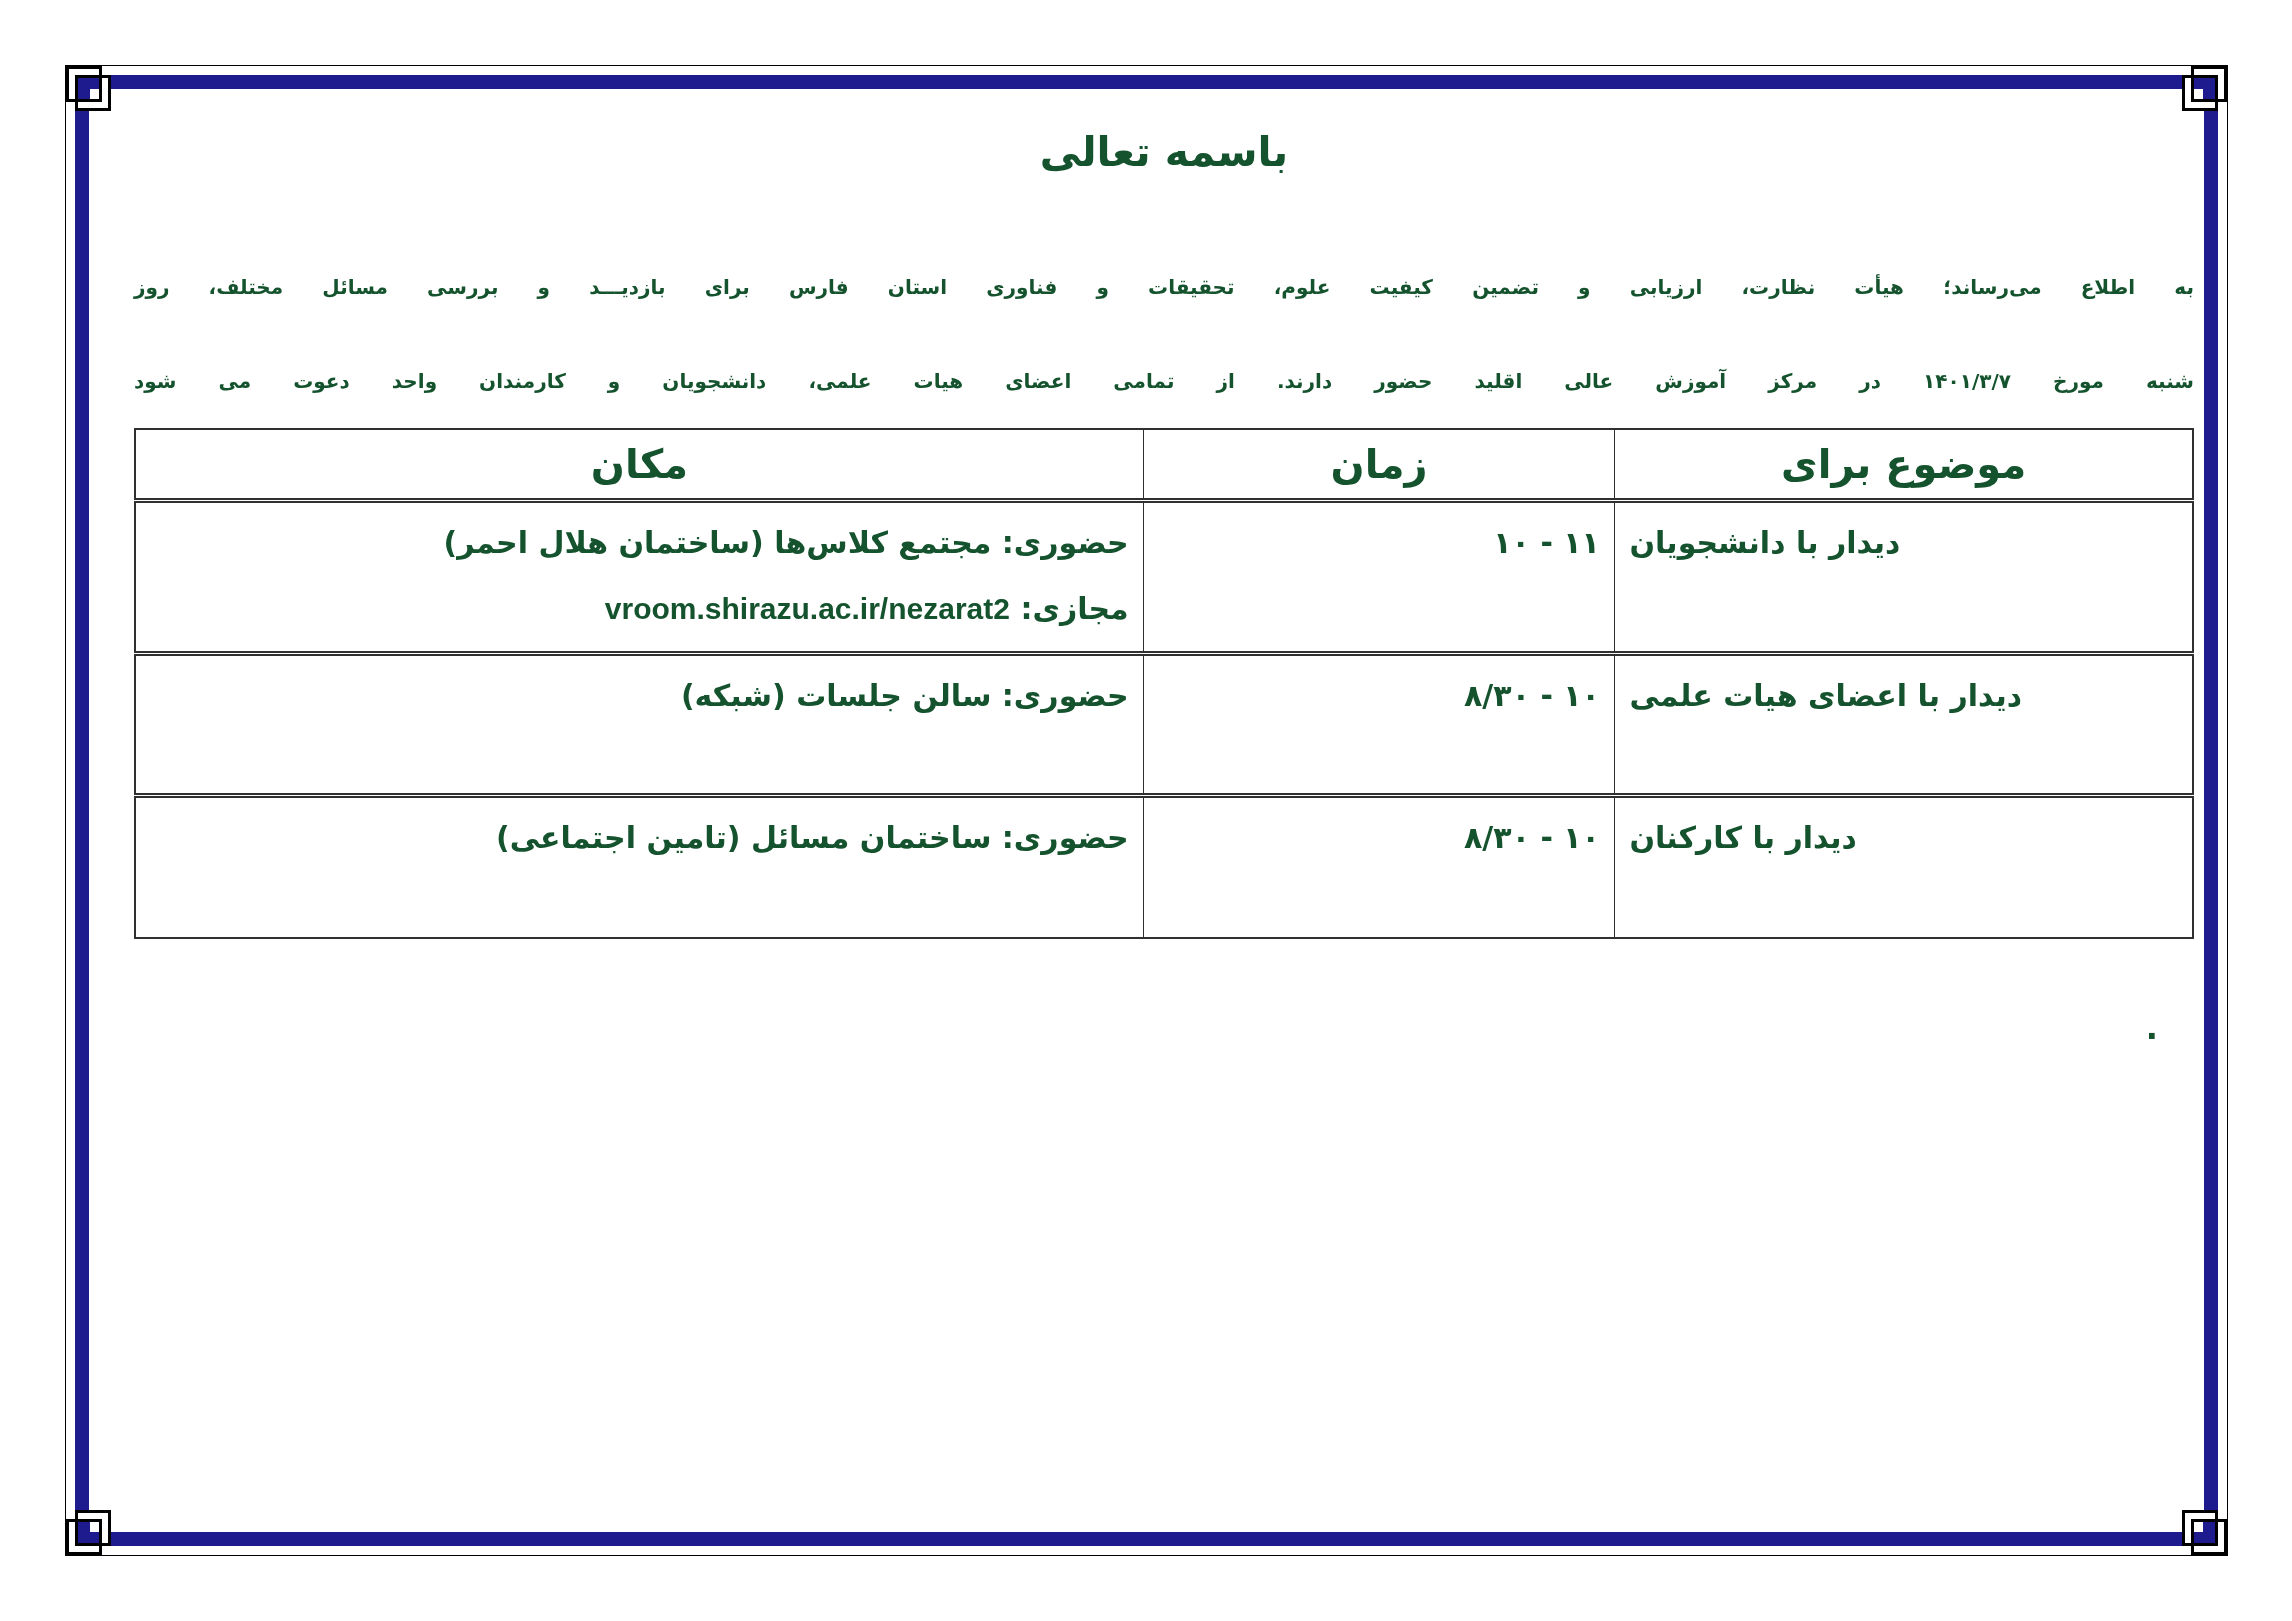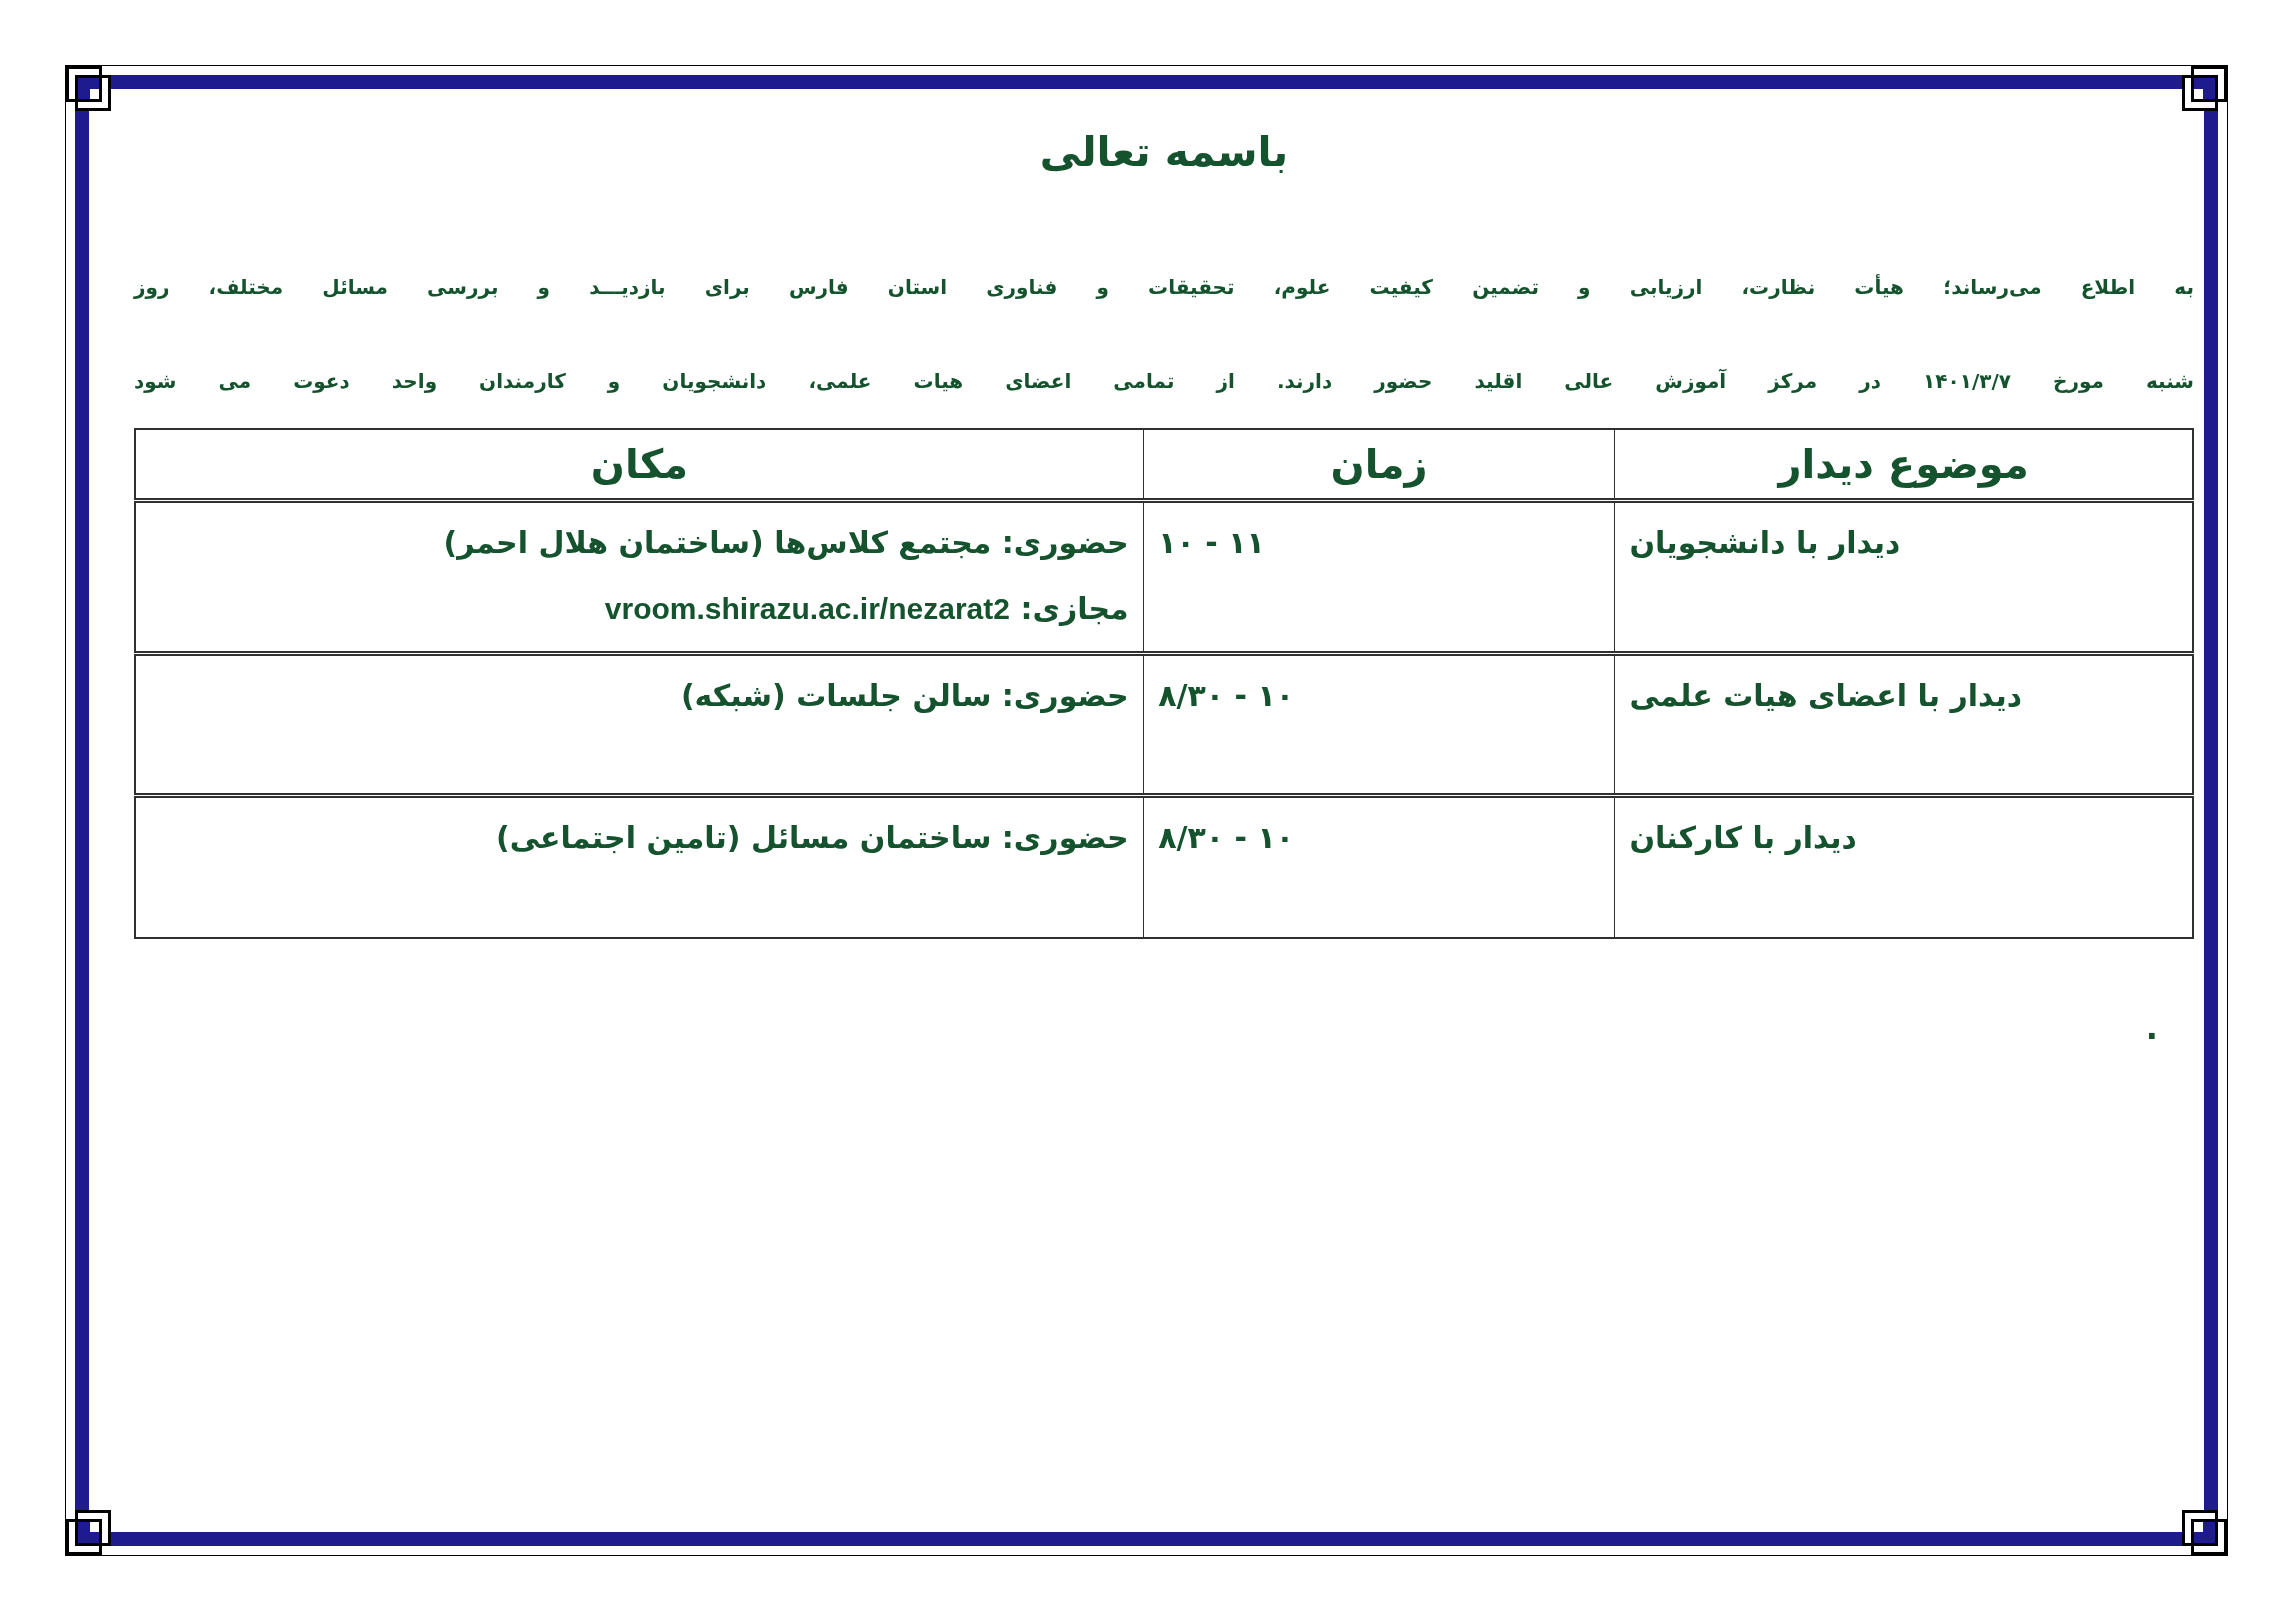--- a/index.html
+++ b/index.html
@@ -96,21 +96,21 @@
   }
   table.meetings td {
     border: 1.8px solid #303030;
     vertical-align: top;
     padding: 7.2px 14.3px 9px 14.3px;
     line-height: 66px;
   }
   table.meetings tbody tr { height: 142px; }
   table.meetings tbody tr:not(:last-child) td { border-bottom: 5.4px double #303030; }
   td.cell-subject  { text-align: left; }
-  td.cell-time     { text-align: left; }
+  td.cell-time     { text-align: right; }
   td.cell-location { text-align: right; }
   .url {
     font-family: "Liberation Sans", "DejaVu Sans", sans-serif;
     font-weight: bold;
     unicode-bidi: embed;
   }
   .time-range { unicode-bidi: embed; }
   .closing-dot {
     margin-top: 70px;
     text-align: right;
@@ -166,21 +166,21 @@
     </div>
 
     <table class="meetings">
       <colgroup>
         <col class="col-subject">
         <col class="col-time">
         <col class="col-location">
       </colgroup>
       <thead>
         <tr>
-          <th>موضوع دیدار</th>
+          <th>موضوع برای</th>
           <th>زمان</th>
           <th>مکان</th>
         </tr>
       </thead>
       <tbody>
         <tr>
           <td class="cell-subject">دیدار با دانشجویان</td>
           <td class="cell-time">
             <span class="time-range" dir="ltr">۱۰ - ۱۱</span>
           </td>

